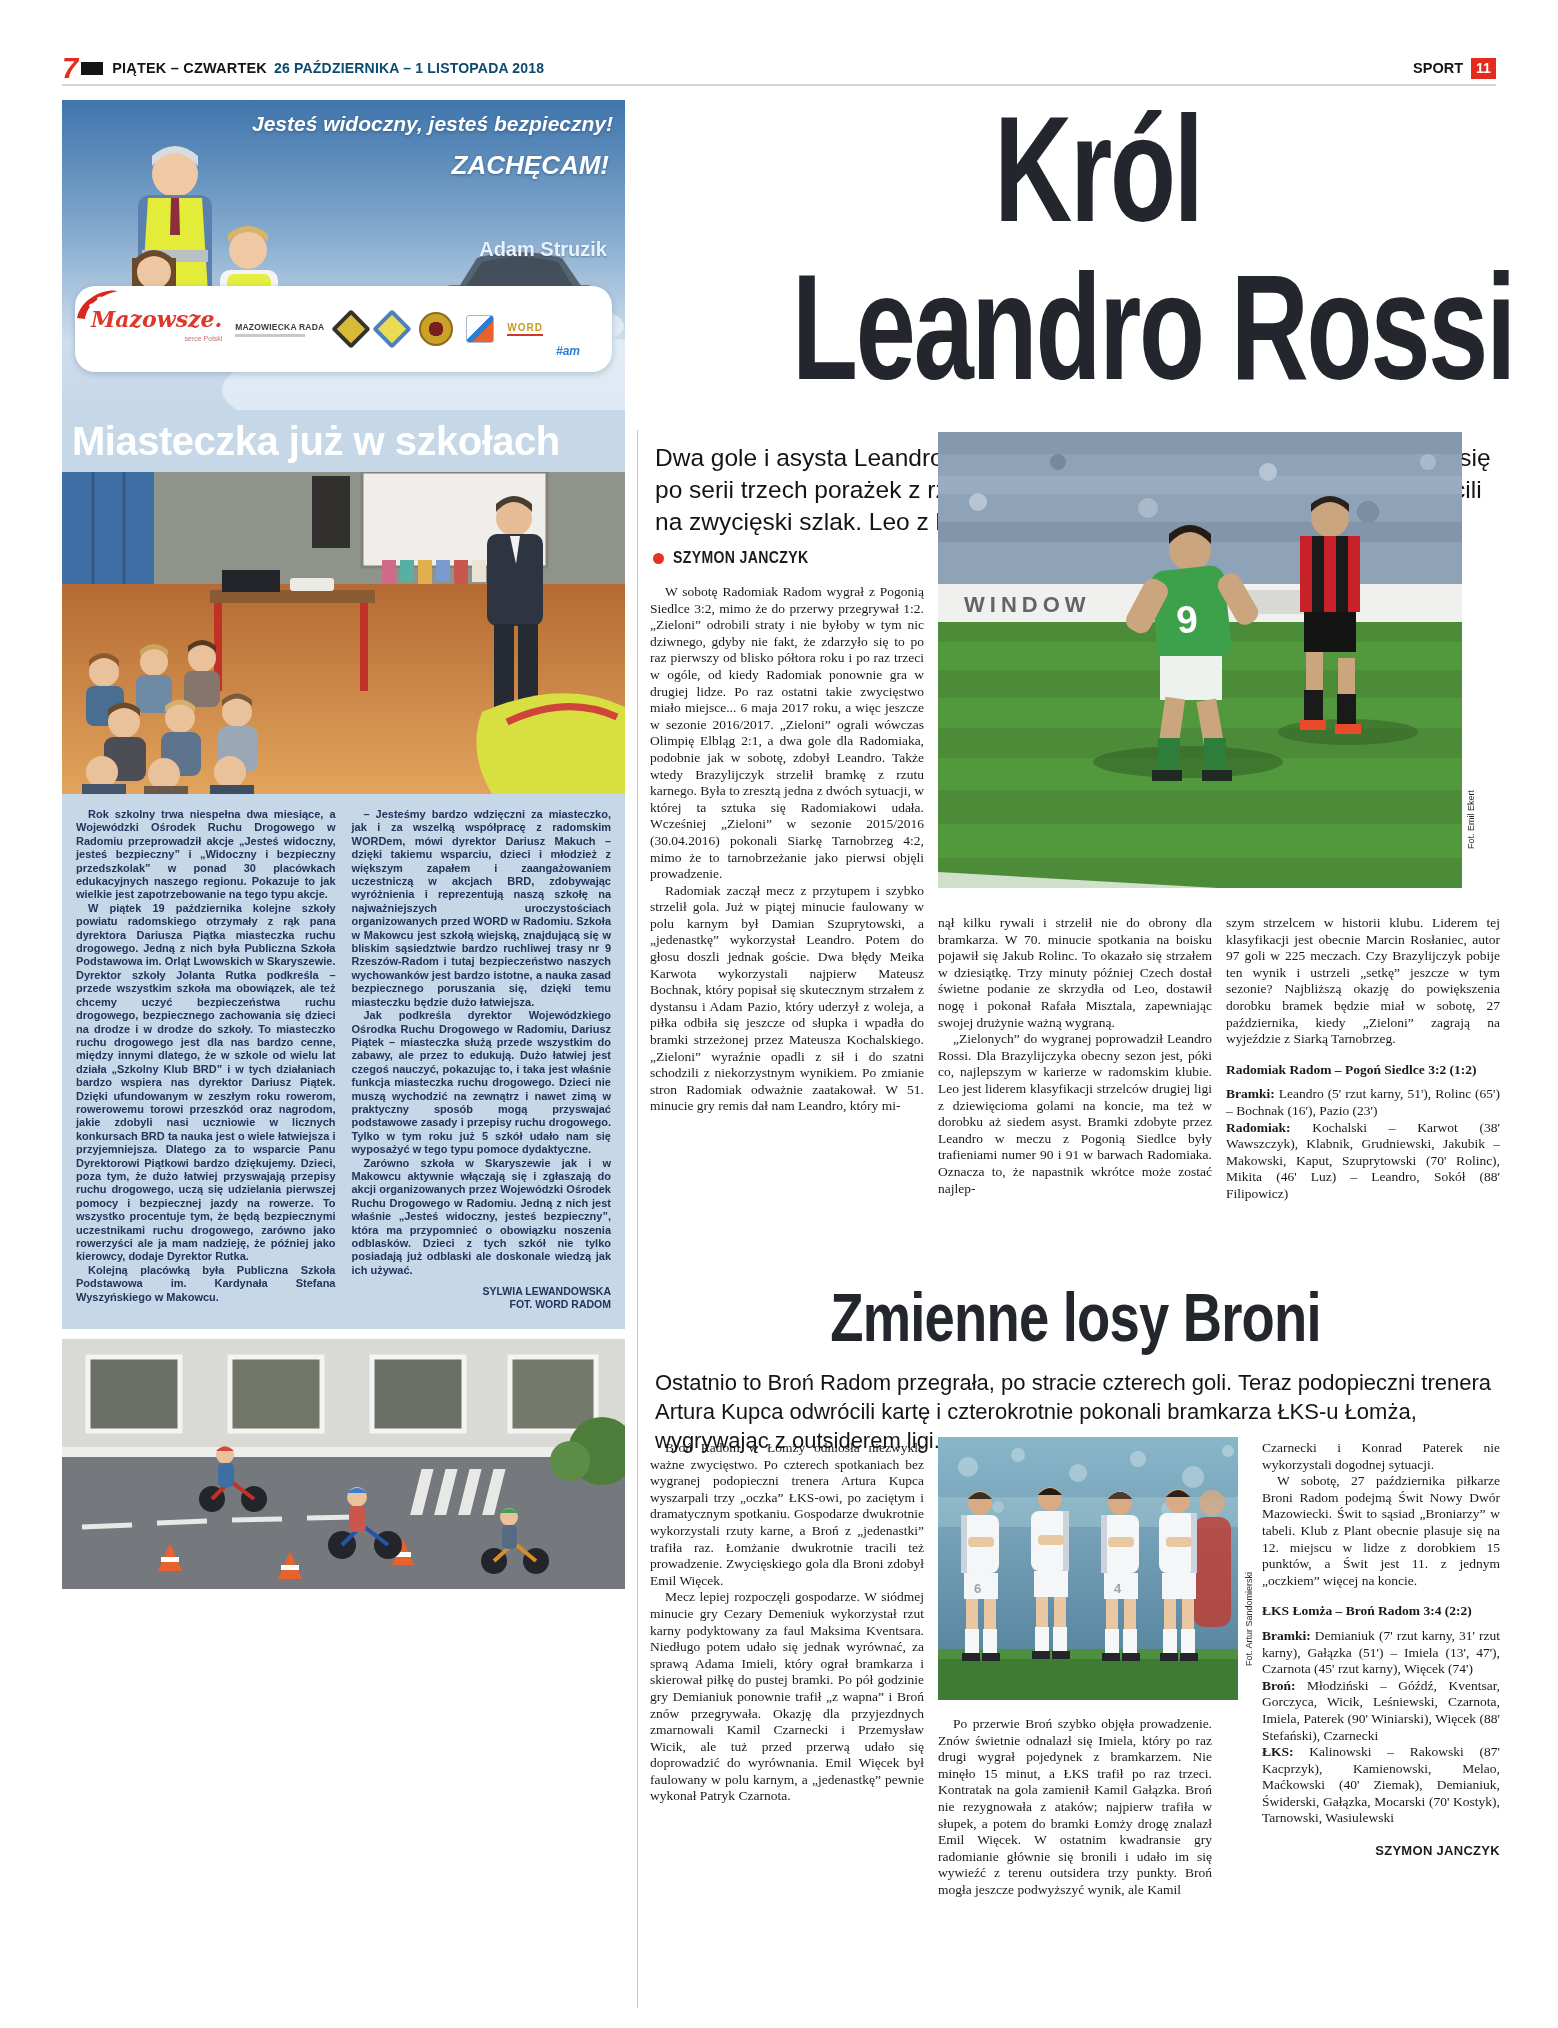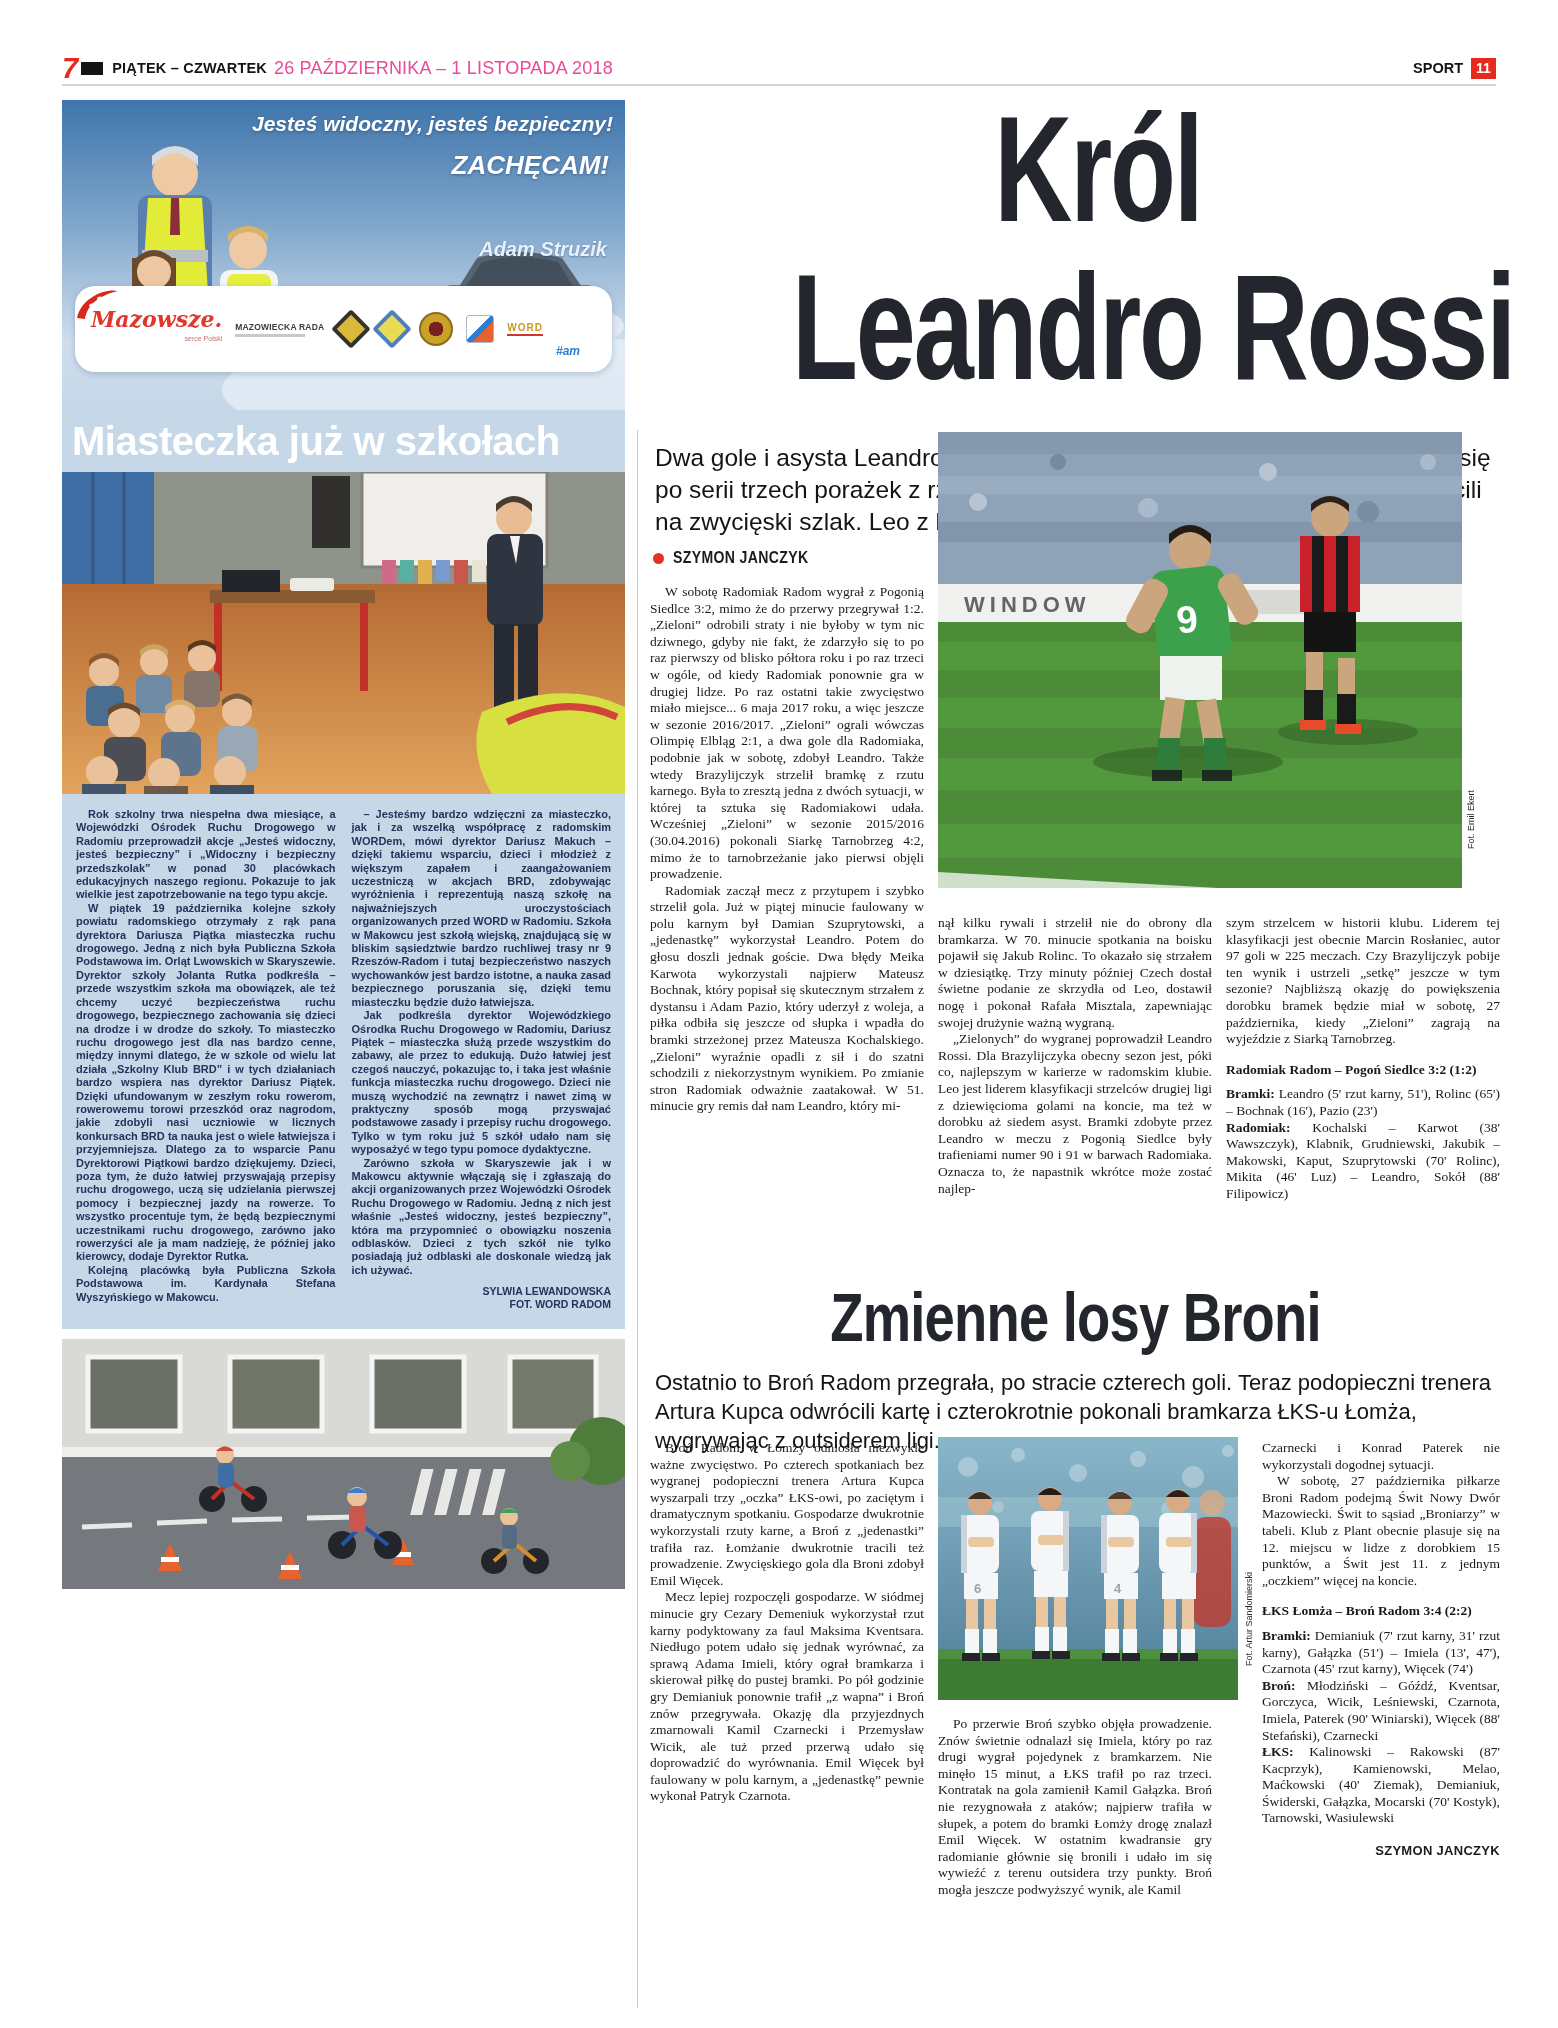--- a/index.html
+++ b/index.html
@@ -5,36 +5,36 @@
   html,body{margin:0;padding:0;}
   body{width:1558px;height:2028px;background:#fff;font-family:"Liberation Sans",sans-serif;position:relative;}
   .page{position:absolute;inset:0;overflow:hidden;}
 
   
   .masthead{position:absolute;left:62px;top:52px;width:1434px;height:32px;border-bottom:2px solid #d6d6d6;
             display:flex;align-items:center;}
   .m7{color:#e52b1e;font-size:29px;font-weight:bold;font-style:italic;line-height:28px;margin-right:3px;}
   .mbox{width:22px;height:13px;background:#141414;margin-right:9px;}
   .mday{font-size:14.5px;font-weight:bold;color:#141414;letter-spacing:.2px;margin-right:7px;}
-  .mdate{font-size:18px;font-weight:normal;color:#ec4899;letter-spacing:.2px;}
+  .mdate{font-size:14px;font-weight:bold;color:#0c4a6e;letter-spacing:.2px;}
   .mspacer{flex:1;}
   .msection{font-size:14.5px;font-weight:bold;color:#141414;margin-right:8px;}
   .mpage{background:#e52b1e;color:#fff;font-size:14px;font-weight:bold;width:25px;height:21px;
          display:flex;align-items:center;justify-content:center;}
 
   
   .rail{position:absolute;left:62px;top:100px;width:563px;border-radius:6px;}
   .module{background:#c6d7e8;}
   .ad{position:relative;height:310px;background:linear-gradient(180deg,#3f75ac 0%,#7fa6cb 40%,#cfdeed 78%,#c6d7e8 100%);overflow:hidden;}
   .ad svg{position:absolute;left:0;top:0;}
   .ad-slogan{position:absolute;right:12px;top:12px;font-size:21px;font-weight:bold;font-style:italic;color:#fff;
              text-shadow:0 1px 3px rgba(30,60,100,.55);}
   .ad-cta{position:absolute;right:16px;top:50px;font-size:26px;font-weight:bold;font-style:italic;color:#fff;
           text-shadow:0 1px 3px rgba(30,60,100,.55);}
-  .ad-sign{position:absolute;right:18px;top:138px;font-size:20px;font-style:italic;font-weight:bold;color:#e9f2fb;
+  .ad-sign{position:absolute;right:18px;top:138px;font-size:20px;font-weight:bold;color:#e9f2fb;
            text-shadow:0 1px 2px rgba(30,60,100,.45);}
   .strip{position:absolute;left:13px;right:13px;top:186px;height:86px;background:#fff;border-radius:20px;
          display:flex;align-items:center;gap:13px;padding:0 16px;box-shadow:0 2px 6px rgba(40,70,110,.25);}
   .lg-maz{color:#e0372b;font-family:"DejaVu Serif",serif;font-style:italic;font-weight:bold;font-size:22px;line-height:20px;}
   .lg-maz small{display:block;text-align:right;font-size:7px;color:#c0736b;font-family:"Liberation Sans",sans-serif;font-style:normal;font-weight:normal;}
   .lg-rada{display:flex;align-items:center;gap:5px;}
   .lg-rada .t{font-size:8.5px;font-weight:bold;color:#3b3b3b;letter-spacing:.2px;}
   .lg-rada .sub{height:3px;width:70px;background:#c9c9c9;margin-top:2px;}
   .bdg{flex:none;}
   .bdg-d1{width:20px;height:20px;transform:rotate(45deg);background:#d8b93a;border:4px solid #33322c;border-radius:3px;}

